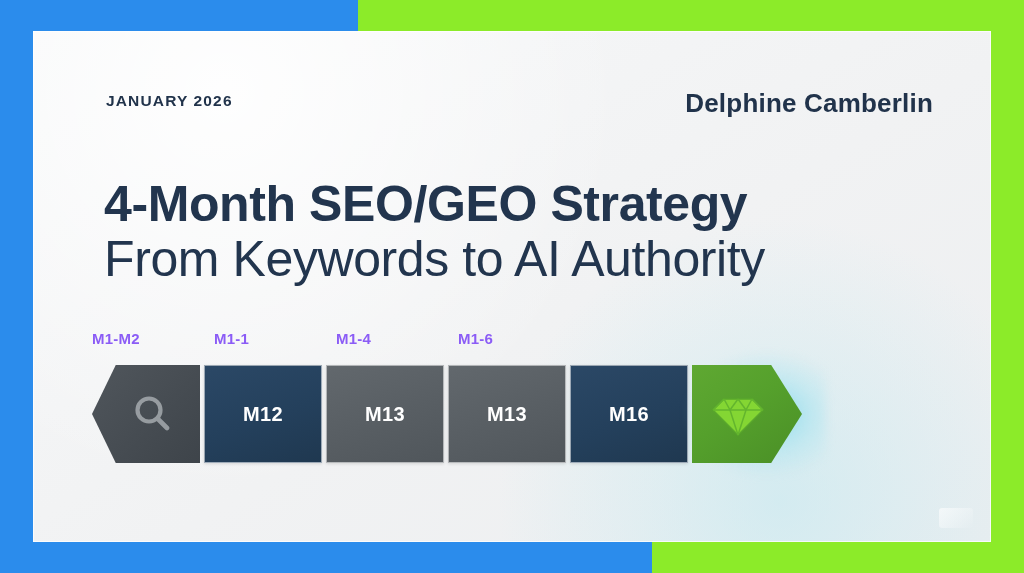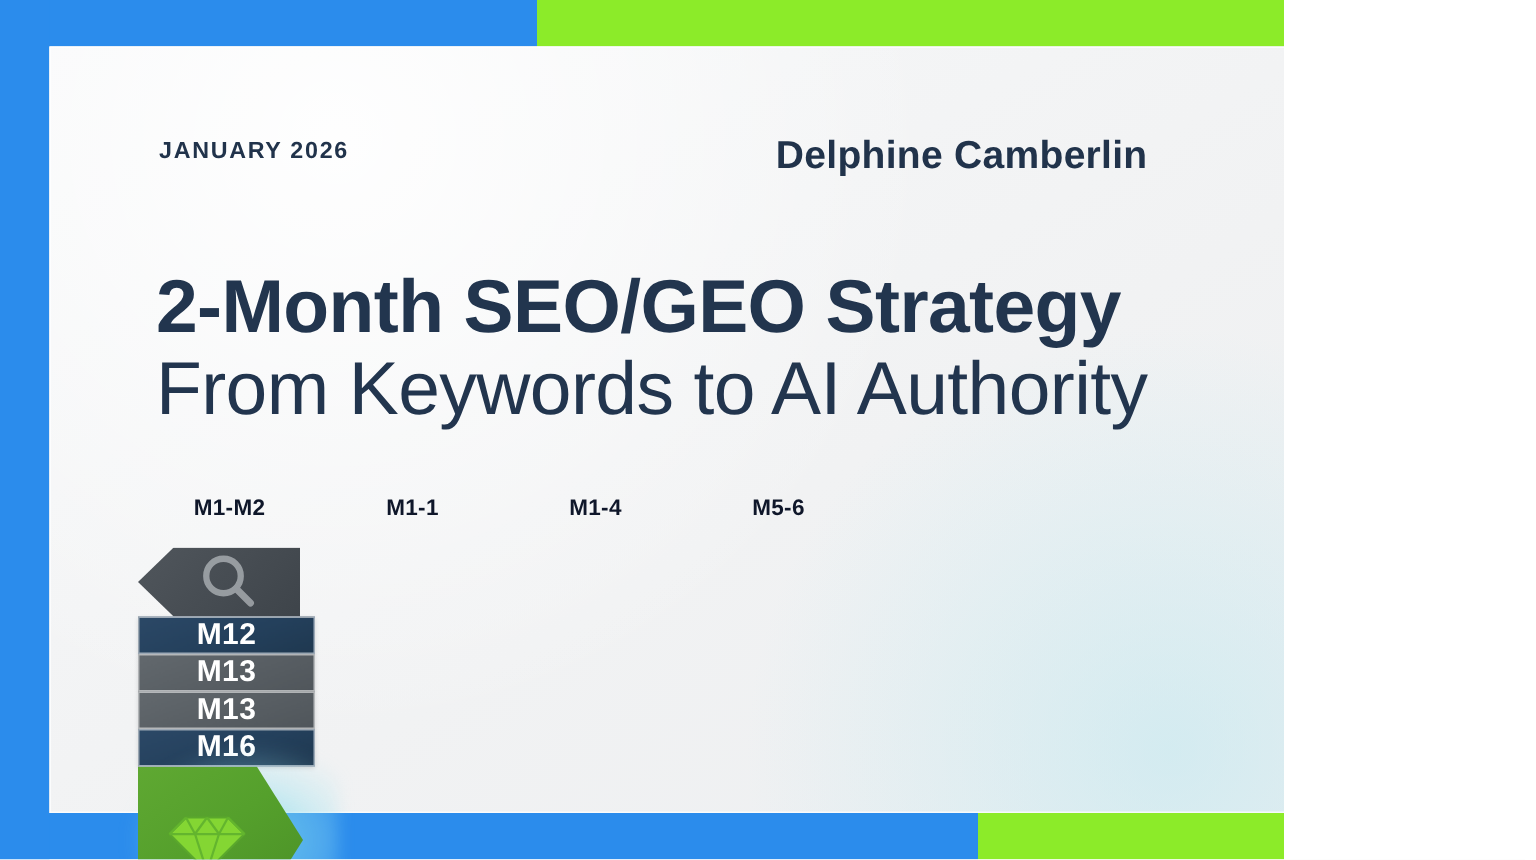--- a/index.html
+++ b/index.html
@@ -2,21 +2,21 @@
 <html><head>
 <meta charset="utf-8">
 <style>
   html, body {
     margin: 0;
     padding: 0;
     background: #ffffff;
   }
   #slide {
     position: relative;
-    width: 856px;
+    width: 1024px;
     height: 573px;
     overflow: hidden;
     font-family: "Liberation Sans", sans-serif;
     background: #ffffff;
   }
 
   
   .band {
     position: absolute;
   }
@@ -100,34 +100,33 @@
   .tl-labels {
     position: absolute;
     left: 0;
     top: 0;
     width: 100%;
     height: 26px;
     display: flex;
   }
   .tl-label {
     width: 122px;
-    text-align: center;
+    text-align: left;
     font-size: 15px;
     font-weight: bold;
-    color: #0f172a;
+    color: #8b5cf6;
     letter-spacing: .2px;
   }
   .tl-row {
     position: absolute;
     left: 0;
     top: 35px;
     display: flex;
     align-items: stretch;
     height: 98px;
-    flex-direction: column;
   }
 
   
   .tl-start {
     position: relative;
     width: 108px;
     height: 98px;
     margin-right: 4px;
     background: linear-gradient(135deg, #50565c 0%, #464c52 55%, #3e444a 100%);
     clip-path: polygon(22% 0%, 100% 0%, 100% 100%, 22% 100%, 0% 50%);
@@ -199,31 +198,31 @@
   <div class="band band-bot-green"></div>
   <div class="band band-left-blue"></div>
   <div class="band band-right-green"></div>
 
   <div class="card"></div>
 
   <div class="eyebrow">JANUARY 2026</div>
   <div class="author">Delphine Camberlin</div>
 
   <div class="headline">
-    <div class="line1">2-Month SEO/GEO Strategy</div>
+    <div class="line1">4-Month SEO/GEO Strategy</div>
     <div class="line2">From Keywords to AI Authority</div>
   </div>
 
   <div class="timeline">
 
     <div class="tl-labels">
       <div class="tl-label">M1-M2</div>
       <div class="tl-label">M1-1</div>
       <div class="tl-label">M1-4</div>
-      <div class="tl-label">M5-6</div>
+      <div class="tl-label">M1-6</div>
     </div>
 
     <div class="tl-row">
 
       <div class="tl-start">
         <span class="sr">search-icon</span>
         <svg width="46" height="46" viewBox="0 0 46 46" aria-hidden="true">
           <circle cx="19" cy="19" r="11.5" fill="none" stroke="#c9cdd1" stroke-width="4.2"></circle>
           <line x1="27.5" y1="27.5" x2="37" y2="37" stroke="#c9cdd1" stroke-width="4.6" stroke-linecap="round"></line>
         </svg>

